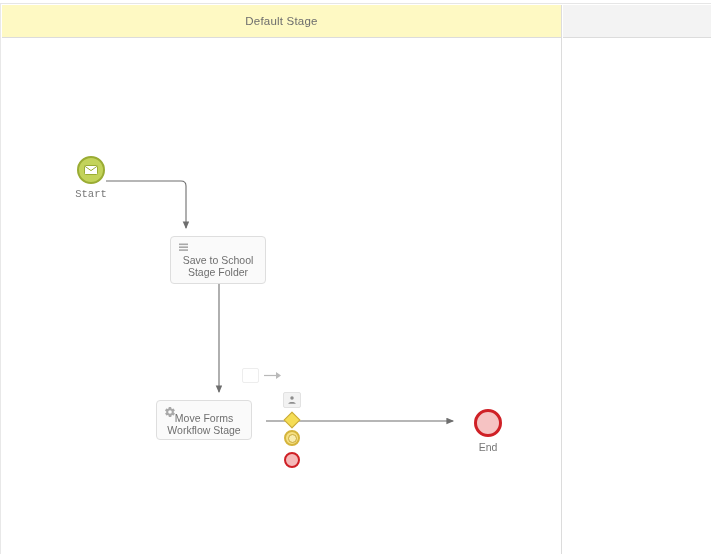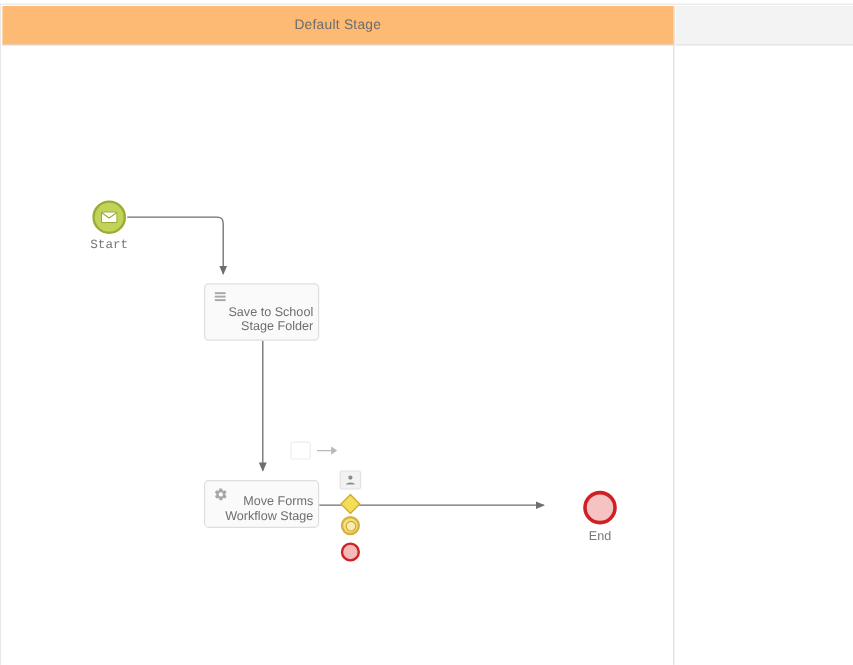--- a/index.html
+++ b/index.html
@@ -34,21 +34,21 @@
     box-sizing: border-box;
   }
 
   
   .stage-header {
     position: absolute;
     left: 2px;
     top: 5px;
     width: 560px;
     height: 33px;
-    background: #fdba74;
+    background: #fef9c3;
     border-right: 1px solid #dcdcdc;
     border-bottom: 1px solid #dcdcdc;
     box-sizing: border-box;
     display: flex;
     align-items: center;
     justify-content: center;
   }
   .stage-header-title {
     font-size: 11.5px;
     color: #6d6d6d;
@@ -105,21 +105,21 @@
   }
 
   
   .node {
     position: absolute;
   }
 
   
   .start-event {
     left: 77px;
-    top: 167px;
+    top: 156px;
     width: 28px;
     height: 28px;
     font-family: Liberation Mono, monospace;
   }
   .start-circle {
     width: 28px;
     height: 28px;
     border-radius: 50%;
     background: #c3d35a;
     border: 2px solid #9aac33;
@@ -136,21 +136,21 @@
     top: 32px;
     left: 50%;
     transform: translateX(-50%);
     font-size: 10.5px;
     color: #777777;
     white-space: nowrap;
   }
 
   
   .end-event {
-    left: 486px;
+    left: 474px;
     top: 409px;
     width: 28px;
     height: 28px;
   }
   .end-circle {
     width: 28px;
     height: 28px;
     border-radius: 50%;
     background: #f6c3c3;
     border: 3px solid #cf2026;
@@ -165,40 +165,40 @@
     box-sizing: border-box;
     position: absolute;
   }
   .task-save {
     left: 170px;
     top: 236px;
     width: 96px;
     height: 48px;
   }
   .task-move {
-    left: 170px;
+    left: 156px;
     top: 400px;
     width: 96px;
     height: 40px;
     padding-left: 48px;
   }
   .task-icon {
     position: absolute;
     left: 7px;
     top: 5px;
     width: 12px;
     height: 12px;
   }
   .task-text {
     position: absolute;
     left: 0;
     right: 0;
     top: 50%;
     transform: translateY(-45%);
-    text-align: right;
+    text-align: center;
     font-size: 10.5px;
     line-height: 12px;
     color: #6f6f6f;
     padding: 0 4px;
     box-sizing: border-box;
   }
   .task-save .task-text {
     top: 17px;
     transform: none;
   }

